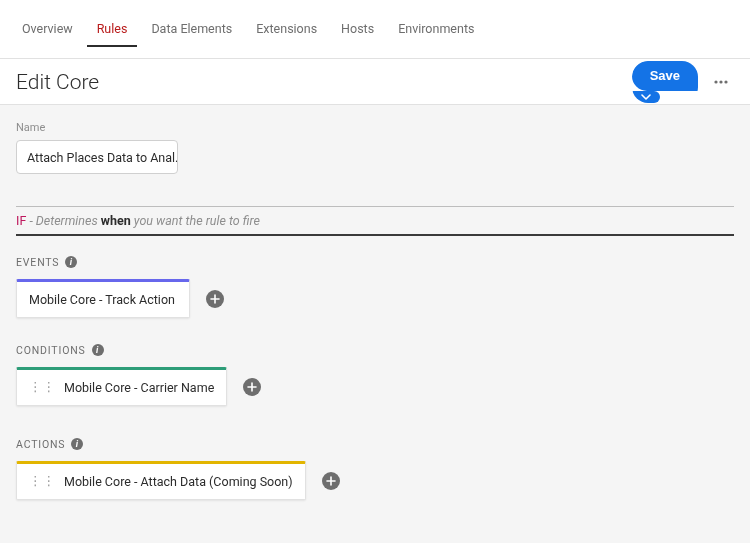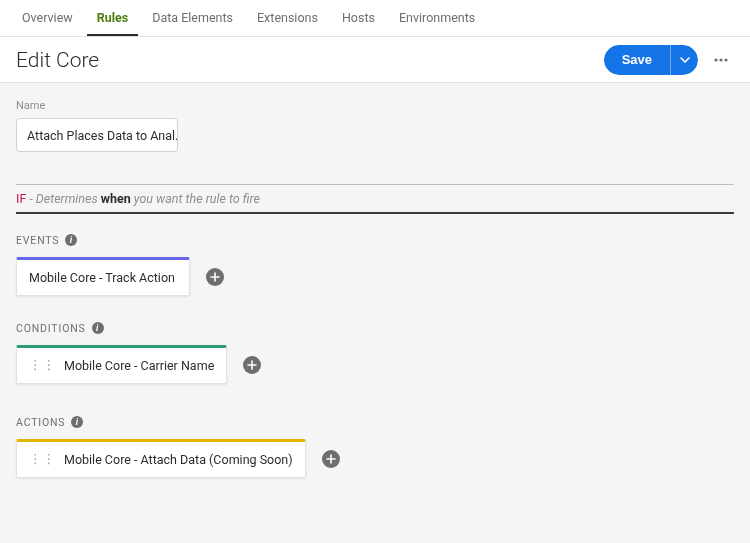--- a/index.html
+++ b/index.html
@@ -8,29 +8,29 @@
     --text:#2c2c2c;
     --text-muted:#6e6e6e;
     --text-light:#8e8e8e;
     --blue:#1473e6;
     --purple:#6767ec;
     --green:#2d9d78;
     --yellow:#e2b500;
     --shadow:0 1px 2px rgba(0,0,0,.08);
   }
   html,body{margin:0;padding:0;font-family:-apple-system,BlinkMacSystemFont,"Segoe UI",Roboto,Arial,sans-serif;font-size:13px;color:var(--text);background:var(--grey-bg);width:750px;}
-  .topnav{display:flex;gap:4px;background:#fff;border-bottom:1px solid var(--border);padding:0 12px;height:36px;align-items:stretch;}
+  .topnav{display:flex;gap:4px;background:#fff;border-bottom:1px solid var(--border);padding:11px 12px;height:36px;align-items:stretch;}
   .topnav-item{display:flex;align-items:center;padding:0 10px;color:var(--text-muted);font-size:12.5px;cursor:pointer;border-bottom:2px solid transparent;}
-  .topnav-item.active{color:#4d7c0f;font-weight:700;border-bottom-color:#2c2c2c;}
+  .topnav-item.active{color:#b91c1c;font-weight:400;border-bottom-color:#2c2c2c;}
   .header{display:flex;align-items:center;justify-content:space-between;background:#fff;border-bottom:1px solid var(--border);padding:10px 16px;height:46px;box-sizing:border-box;}
   .header h1{margin:0;font-size:21px;font-weight:300;color:#2c2c2c;}
   .header-actions{display:flex;align-items:center;gap:10px;}
   .btn-quiet{background:none;border:none;font-size:13px;font-weight:600;color:#4b4b4b;cursor:pointer;padding:6px 10px;}
   .btn-primary{background:var(--blue);color:#fff;border:none;border-radius:16px 0 0 16px;padding:6px 18px;font-size:13px;font-weight:600;cursor:pointer;height:30px;}
-  .btn-split{display:flex;align-items:stretch;border-radius:16px;overflow:hidden;}
+  .btn-split{display:flex;align-items:stretch;border-radius:16px;overflow:hidden;flex-direction:column;}
   .btn-split-arrow{background:var(--blue);border:none;border-left:1px solid rgba(255,255,255,.4);color:#fff;width:28px;cursor:pointer;display:flex;align-items:center;justify-content:center;border-radius:0 16px 16px 0;}
   .btn-more{background:none;border:none;cursor:pointer;color:#6e6e6e;padding:4px;display:flex;align-items:center;}
   .content{padding:16px;}
   .field-label{font-size:11px;color:var(--text-light);margin-bottom:6px;}
   .text-input{width:140px;height:32px;border:1px solid #d0d0d0;border-radius:4px;background:#fff;padding:0 10px;font-size:12.5px;color:#2c2c2c;overflow:hidden;text-overflow:ellipsis;white-space:nowrap;display:flex;align-items:center;cursor:text;}
   .rule-section{margin-top:32px;}
   .rule-bar{border-top:1px solid #bdbdbd;padding-top:6px;font-size:12.5px;color:var(--text-light);font-style:italic;border-bottom:2px solid #3a3a3a;padding-bottom:6px;}
   .rule-bar strong{font-style:normal;color:#be185d;font-weight:400;}
   .rule-bar .kw{font-weight:700;font-style:normal;color:#2c2c2c;}
   .sub-heading{margin-top:20px;font-size:10.5px;letter-spacing:.08em;color:var(--text-muted);display:flex;gap:6px;}

